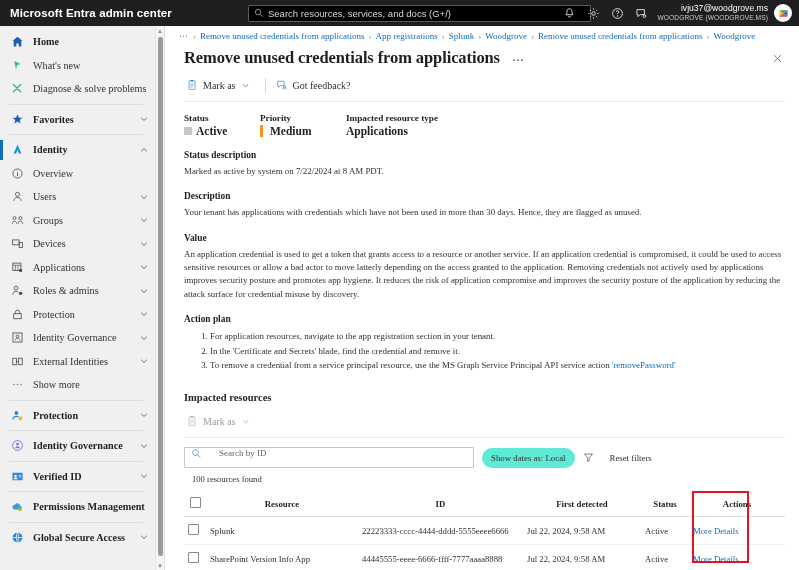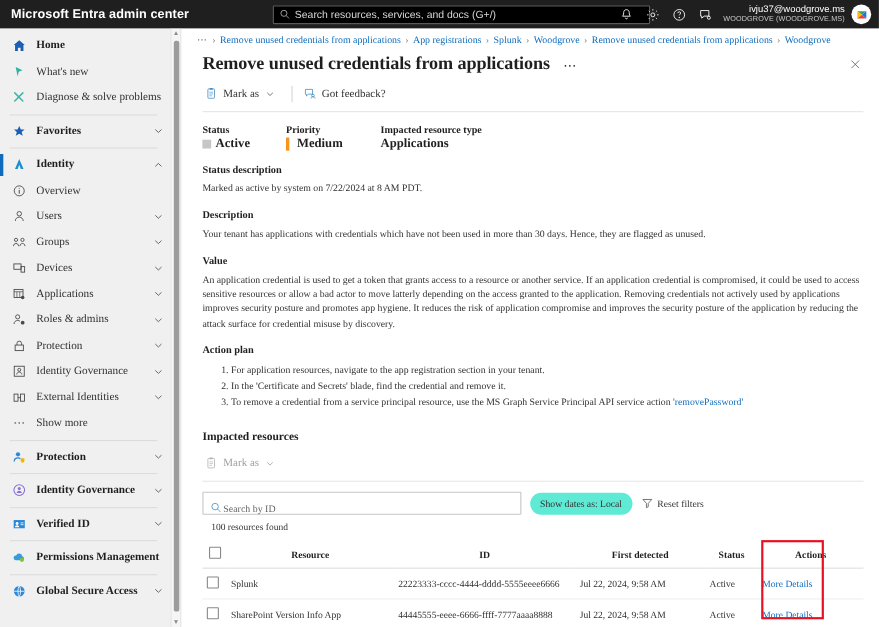--- a/index.html
+++ b/index.html
@@ -104,28 +104,28 @@
   .codelink { color: #0f6cbd; }
 
   .ir-title { font-size: 10.5px; font-weight: bold; color: #201f1e; margin-top: 20px; }
   .ir-toolbar { display: flex; align-items: center; margin-top: 9px; }
   .ir-toolbar .tbtn { color: #a19f9d; }
   .ir-line { height: 1px; background: #e6e6e6; margin-top: 7px; }
 
   .filters { display: flex; align-items: center; margin-top: 9px; gap: 8px; }
   .searchbox {
     width: 290px; height: 21px; border: 1px solid #c8c6c4; background: #fff;
-    display: flex; align-items: flex-end; padding: 0 6px; gap: 1px; border-radius: 1px;
+    display: flex; align-items: flex-start; padding: 0 6px; gap: 17px; border-radius: 1px;
   }
   .searchbox .ph { font-size: 9px; color: #666; }
   .pill {
     height: 20px; padding: 0 9px; background: #5eead4; border-radius: 10px;
     display: flex; align-items: center; font-size: 8.8px; color: #323130; cursor: pointer;
   }
-  .resetf { display: flex; align-items: center; gap: 4px; font-size: 8.8px; color: #323130; cursor: pointer; }
+  .resetf { display: flex; align-items: center; gap: 16px; font-size: 8.8px; color: #323130; cursor: pointer; }
   .found { font-size: 8.6px; color: #323130; margin: 6px 0 0 8px; }
 
   
   .tbl { margin-top: 8px; width: 100%; border-collapse: collapse; position: relative; }
   .tbl th {
     text-align: center; font-size: 8.8px; font-weight: bold; color: #201f1e;
     padding: 5px 4px 6px 4px; border-bottom: 1px solid #e1dfdd;
   }
   .tbl td {
     font-size: 8.7px; color: #323130; padding: 7px 4px; border-bottom: 1px solid #f0eff0;

